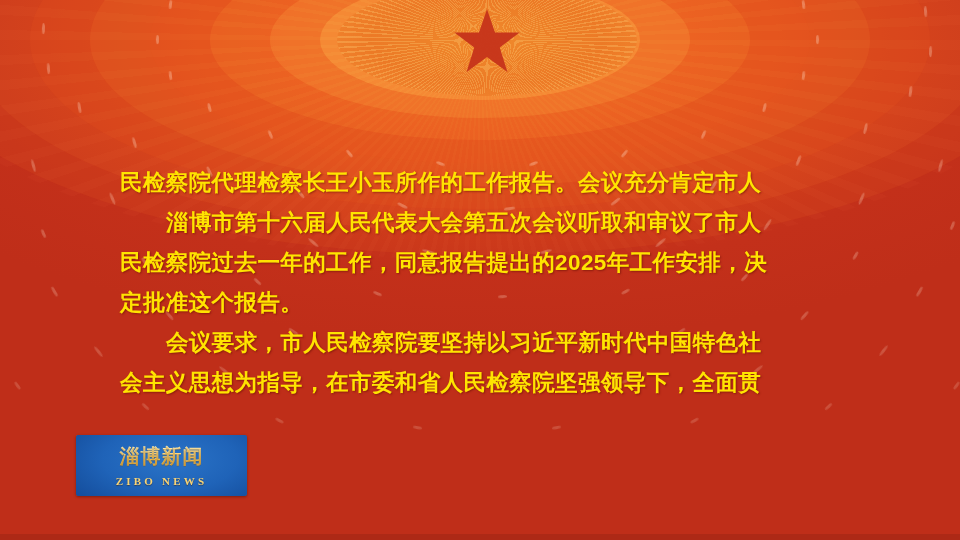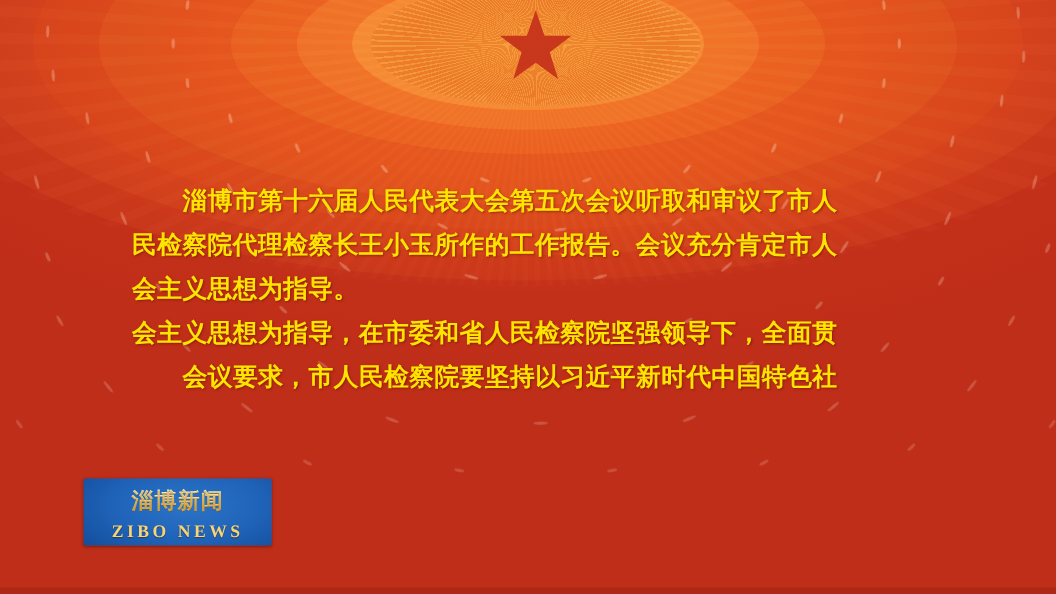--- a/index.html
+++ b/index.html
@@ -186,21 +186,21 @@
     color: transparent;
     text-shadow: 0 1px 0 rgba(120,70,0,0.25);
     white-space: nowrap;
   }
   .logo-en {
     position: absolute;
     left: 0; top: 40px;
     width: 171px;
     text-align: center;
     font-family: "Liberation Serif", "DejaVu Serif", serif;
-    font-size: 16px;
+    font-size: 11px;
     font-weight: bold;
     letter-spacing: 3.2px;
     color: #f7d477;
     text-shadow: 0 1px 1px rgba(60,30,0,0.5);
     white-space: nowrap;
   }
 </style>
 </head>
 <body>
 
@@ -295,25 +295,26 @@
       <div class="dash" style="width: 9px; height: 3.2px; left: 274.975px; top: 419.264px; transform: rotate(208.585deg); opacity: 0.34;"></div>
       <div class="dash" style="width: 9px; height: 3.2px; left: 140.923px; top: 404.939px; transform: rotate(222.981deg); opacity: 0.34;"></div>
       <div class="dash" style="width: 9px; height: 3.2px; left: 13.2337px; top: 383.787px; transform: rotate(233.646deg); opacity: 0.34;"></div>
     </div>
 
   <div class="bottom-strip"></div>
 
   <div class="content">
 
     <div class="body">
+      <div class="line">民检察院代理检察长王小玉所作的工作报告。会议充分肯定市人</div>
       <div class="line indent">淄博市第十六届人民代表大会第五次会议听取和审议了市人</div>
-      <div class="line">民检察院代理检察长王小玉所作的工作报告。会议充分肯定市人</div>
-      <div class="line">会主义思想为指导。</div>
+      <div class="line">民检察院过去一年的工作，同意报告提出的2025年工作安排，决</div>
+      <div class="line">定批准这个报告。</div>
+      <div class="line indent">会议要求，市人民检察院要坚持以习近平新时代中国特色社</div>
       <div class="line">会主义思想为指导，在市委和省人民检察院坚强领导下，全面贯</div>
-      <div class="line indent">会议要求，市人民检察院要坚持以习近平新时代中国特色社</div>
     </div>
   </div>
 
   <div class="logo">
     <div class="streaks"></div>
     <div class="logo-cn">淄博新闻</div>
     <div class="logo-en">ZIBO NEWS</div>
   </div>
 
 </div>

